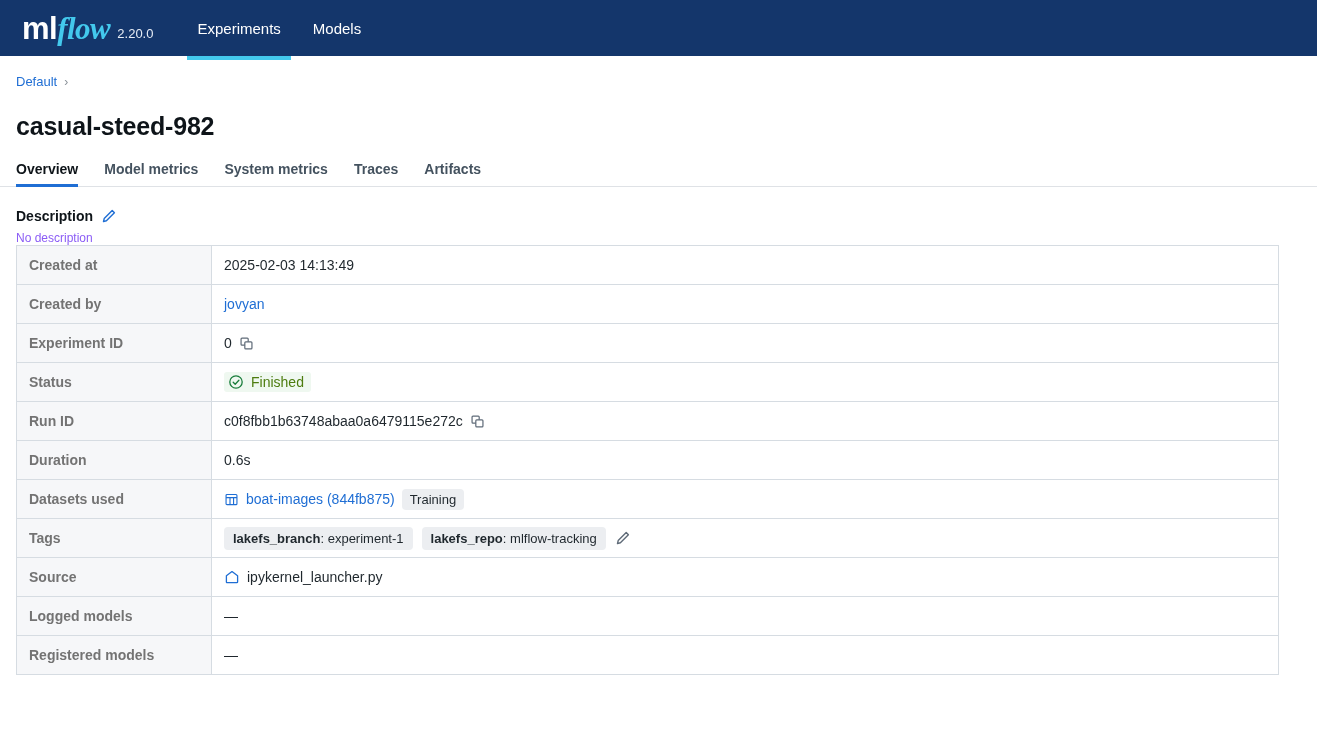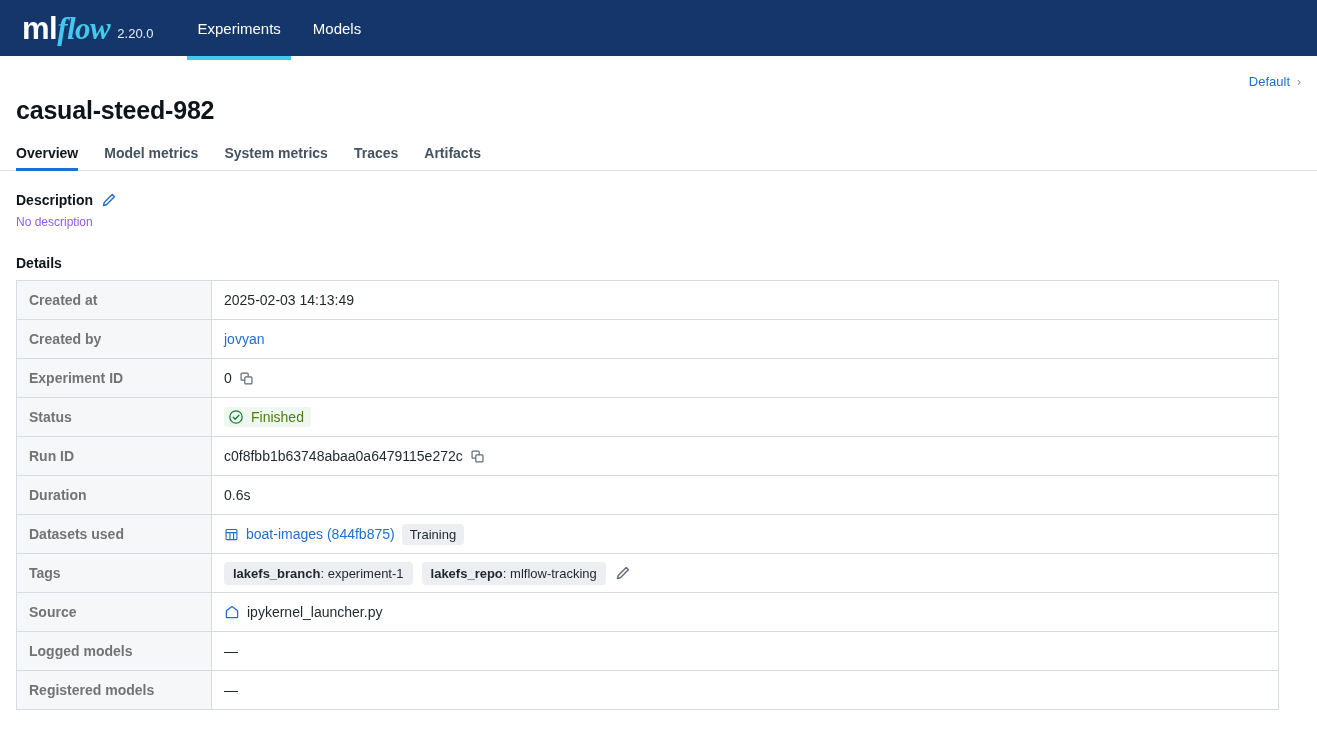--- a/index.html
+++ b/index.html
@@ -71,22 +71,21 @@
 
   
   .page { padding: 18px 0 0 0; }
   .container { padding: 0 16px; }
 
   .breadcrumb {
     display: flex;
     align-items: center;
     gap: 7px;
     font-size: 13px;
-    margin-bottom: 7px;
-    justify-content: flex-end;
+    margin-bottom: 23px;
   }
   .breadcrumb-link {
     color: #1f6ed4;
     cursor: pointer;
     text-decoration: none;
   }
   .breadcrumb-sep { color: #8a9199; font-size: 12px; }
 
   .page-title {
     font-size: 25px;
@@ -248,21 +247,20 @@
     <div class="section-head">
       <span>Description</span>
       <span class="icon clickable">
         <svg width="16" height="16" viewBox="0 0 16 16" fill="none" stroke="#1f6ed4" stroke-width="1.4" stroke-linecap="round" stroke-linejoin="round">
           <path d="M11.2 2.6l2.2 2.2-8 8-2.9.7.7-2.9z"></path>
         </svg>
       </span>
     </div>
     <div class="no-desc">No description</div>
 
-    <div class="details-head">Details</div>
 
     <table class="details-table">
       <tbody>
         <tr>
           <th>Created at</th>
           <td>2025-02-03 14:13:49</td>
         </tr>
 
         <tr>
           <th>Created by</th>

